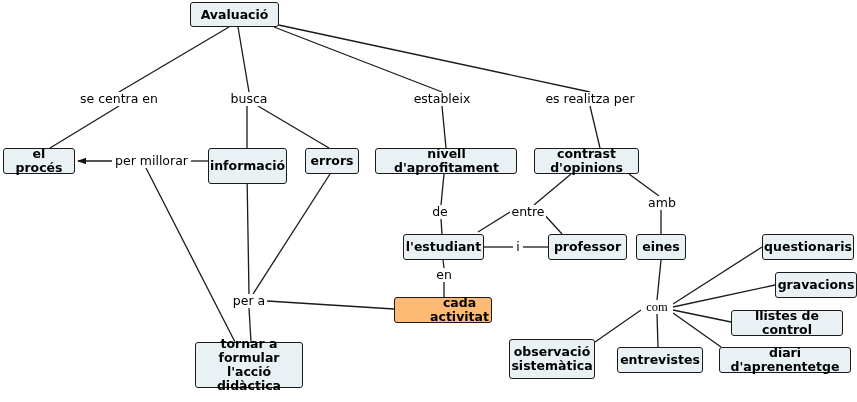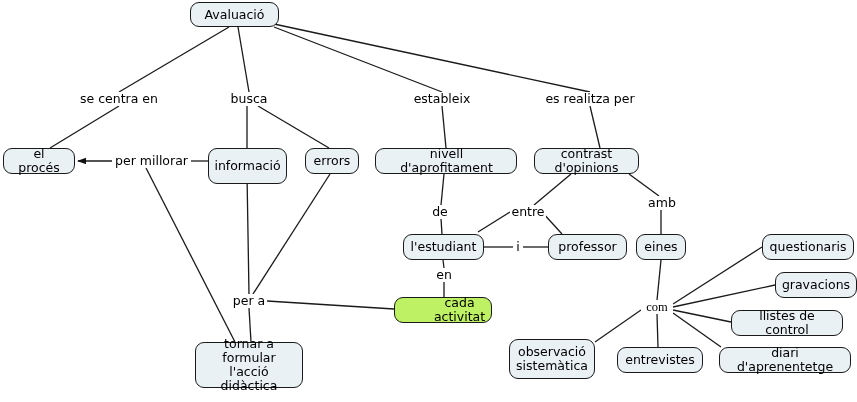--- a/index.html
+++ b/index.html
@@ -23,31 +23,32 @@
     left: 0;
     top: 0;
     width: 857px;
     height: 402px;
   }
   .node {
     position: absolute;
     box-sizing: border-box;
     background: #eaf1f5;
     border: 1.4px solid #1a1a1a;
-    border-radius: 9px;
+    border-radius: 3px;
     color: #000000;
     font-size: 12.5px;
     line-height: 14px;
     text-align: center;
     display: flex;
     align-items: center;
     justify-content: center;
     padding: 0 7px;
     white-space: pre-line;
     z-index: 3;
+    font-weight: bold;
   }
   .link-label {
     position: absolute;
     box-sizing: border-box;
     background: #ffffff;
     color: #000000;
     font-size: 12.5px;
     line-height: 14px;
     text-align: center;
     display: flex;
@@ -113,21 +114,21 @@
       <div class="node" style="left: 208px; top: 148px; width: 79px; height: 36px; background: rgb(234, 241, 245); border-color: rgb(26, 26, 26); color: rgb(0, 0, 0);">informació</div>
       <div class="node" style="left: 305px; top: 148px; width: 54px; height: 26px; background: rgb(234, 241, 245); border-color: rgb(26, 26, 26); color: rgb(0, 0, 0);">errors</div>
       <div class="node" style="left: 375px; top: 148px; width: 142px; height: 26px; background: rgb(234, 241, 245); border-color: rgb(26, 26, 26); color: rgb(0, 0, 0); padding-left: 8px;">nivell d'aprofitament</div>
       <div class="node" style="left: 534px; top: 148px; width: 105px; height: 26px; background: rgb(234, 241, 245); border-color: rgb(26, 26, 26); color: rgb(0, 0, 0);">contrast d'opinions</div>
       <div class="node" style="left: 403px; top: 234px; width: 81px; height: 26px; background: rgb(234, 241, 245); border-color: rgb(26, 26, 26); color: rgb(0, 0, 0);">l'estudiant</div>
       <div class="node" style="left: 548px; top: 234px; width: 79px; height: 26px; background: rgb(234, 241, 245); border-color: rgb(26, 26, 26); color: rgb(0, 0, 0);">professor</div>
       <div class="node" style="left: 636px; top: 234px; width: 50px; height: 26px; background: rgb(234, 241, 245); border-color: rgb(26, 26, 26); color: rgb(0, 0, 0);">eines</div>
       <div class="node" style="left: 762px; top: 234px; width: 92px; height: 26px; background: rgb(234, 241, 245); border-color: rgb(26, 26, 26); color: rgb(0, 0, 0);">questionaris</div>
       <div class="node" style="left: 775px; top: 272px; width: 82px; height: 26px; background: rgb(234, 241, 245); border-color: rgb(26, 26, 26); color: rgb(0, 0, 0);">gravacions</div>
       <div class="node" style="left: 731px; top: 310px; width: 112px; height: 26px; background: rgb(234, 241, 245); border-color: rgb(26, 26, 26); color: rgb(0, 0, 0);">llistes de control</div>
-      <div class="node" style="left: 394px; top: 297px; width: 98px; height: 26px; background: #bef264; border-color: rgb(26, 26, 26); color: rgb(0, 0, 0); padding-left: 40px;">cada activitat</div>
+      <div class="node" style="left: 394px; top: 297px; width: 98px; height: 26px; background: #fdba74; border-color: rgb(26, 26, 26); color: rgb(0, 0, 0); padding-left: 40px;">cada activitat</div>
       <div class="node" style="left: 509px; top: 339px; width: 86px; height: 40px; background: rgb(234, 241, 245); border-color: rgb(26, 26, 26); color: rgb(0, 0, 0);">observació
 sistemàtica</div>
       <div class="node" style="left: 617px; top: 347px; width: 86px; height: 26px; background: rgb(234, 241, 245); border-color: rgb(26, 26, 26); color: rgb(0, 0, 0);">entrevistes</div>
       <div class="node" style="left: 719px; top: 347px; width: 132px; height: 26px; background: rgb(234, 241, 245); border-color: rgb(26, 26, 26); color: rgb(0, 0, 0);">diari d'aprenentetge</div>
       <div class="node" style="left: 195px; top: 342px; width: 108px; height: 46px; background: rgb(234, 241, 245); border-color: rgb(26, 26, 26); color: rgb(0, 0, 0);">tornar a
 formular l'acció
 didàctica</div>
     </div>
   <div id="labels-group">
       <div class="link-label" style="left: 77px; top: 92px; width: 84px; height: 14px; color: rgb(0, 0, 0);">se centra en</div>

